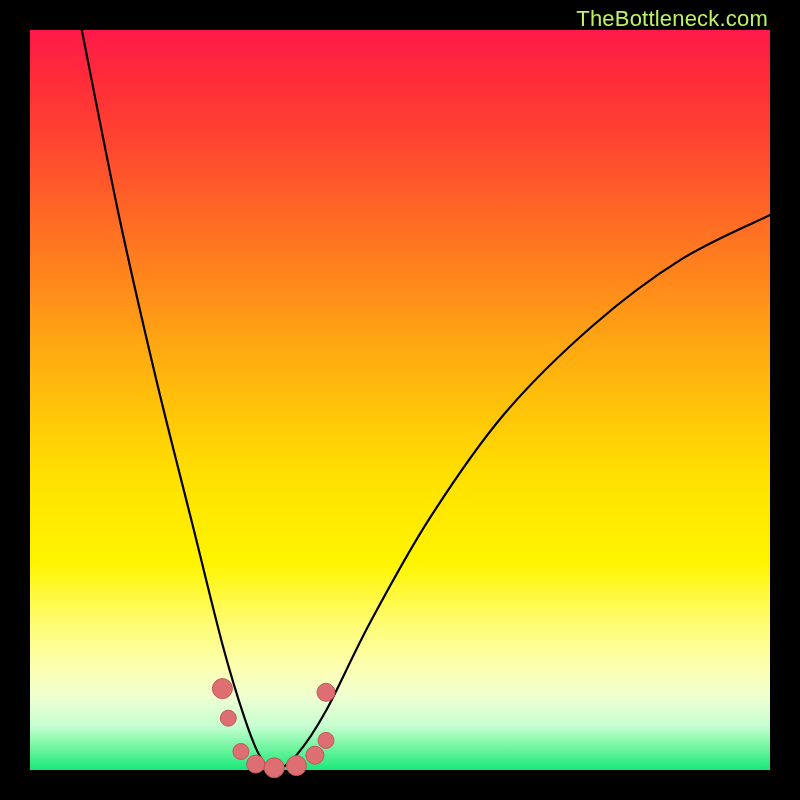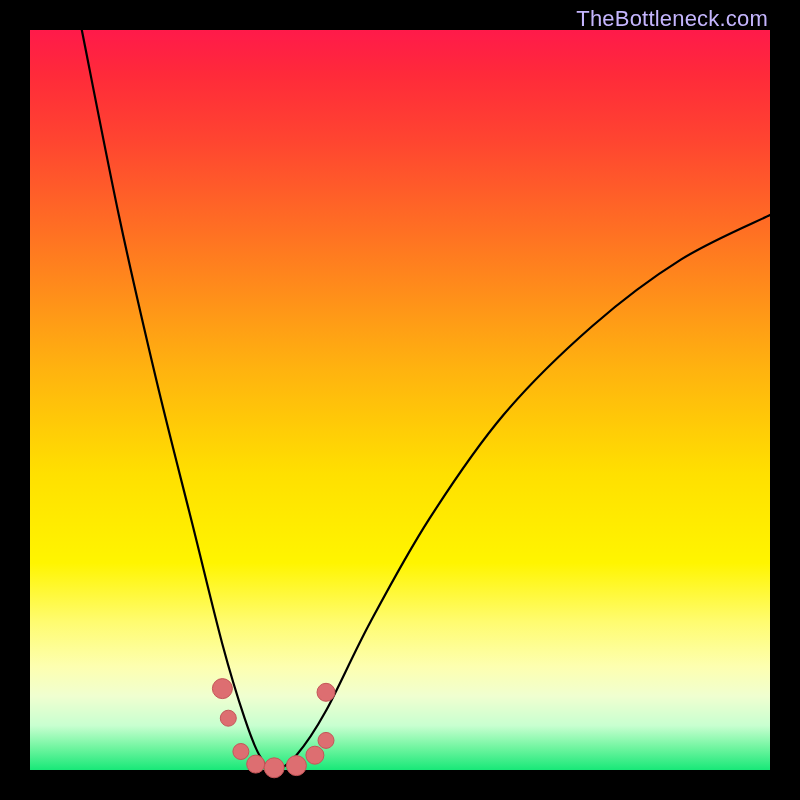--- a/index.html
+++ b/index.html
@@ -31,21 +31,21 @@
       #70f5a0 97%,
       #18e878 100%
     );
   }
   .watermark {
     position: absolute;
     top: 6px;
     right: 32px;
     font-family: Arial, Helvetica, sans-serif;
     font-size: 22px;
-    color: #c4b5fd;
+    color: #bef264;
     letter-spacing: 0.2px;
     font-weight: 500;
     text-align: right;
   }
   svg.overlay {
     position: absolute;
     left: 30px;
     top: 30px;
     width: 740px;
     height: 740px;

